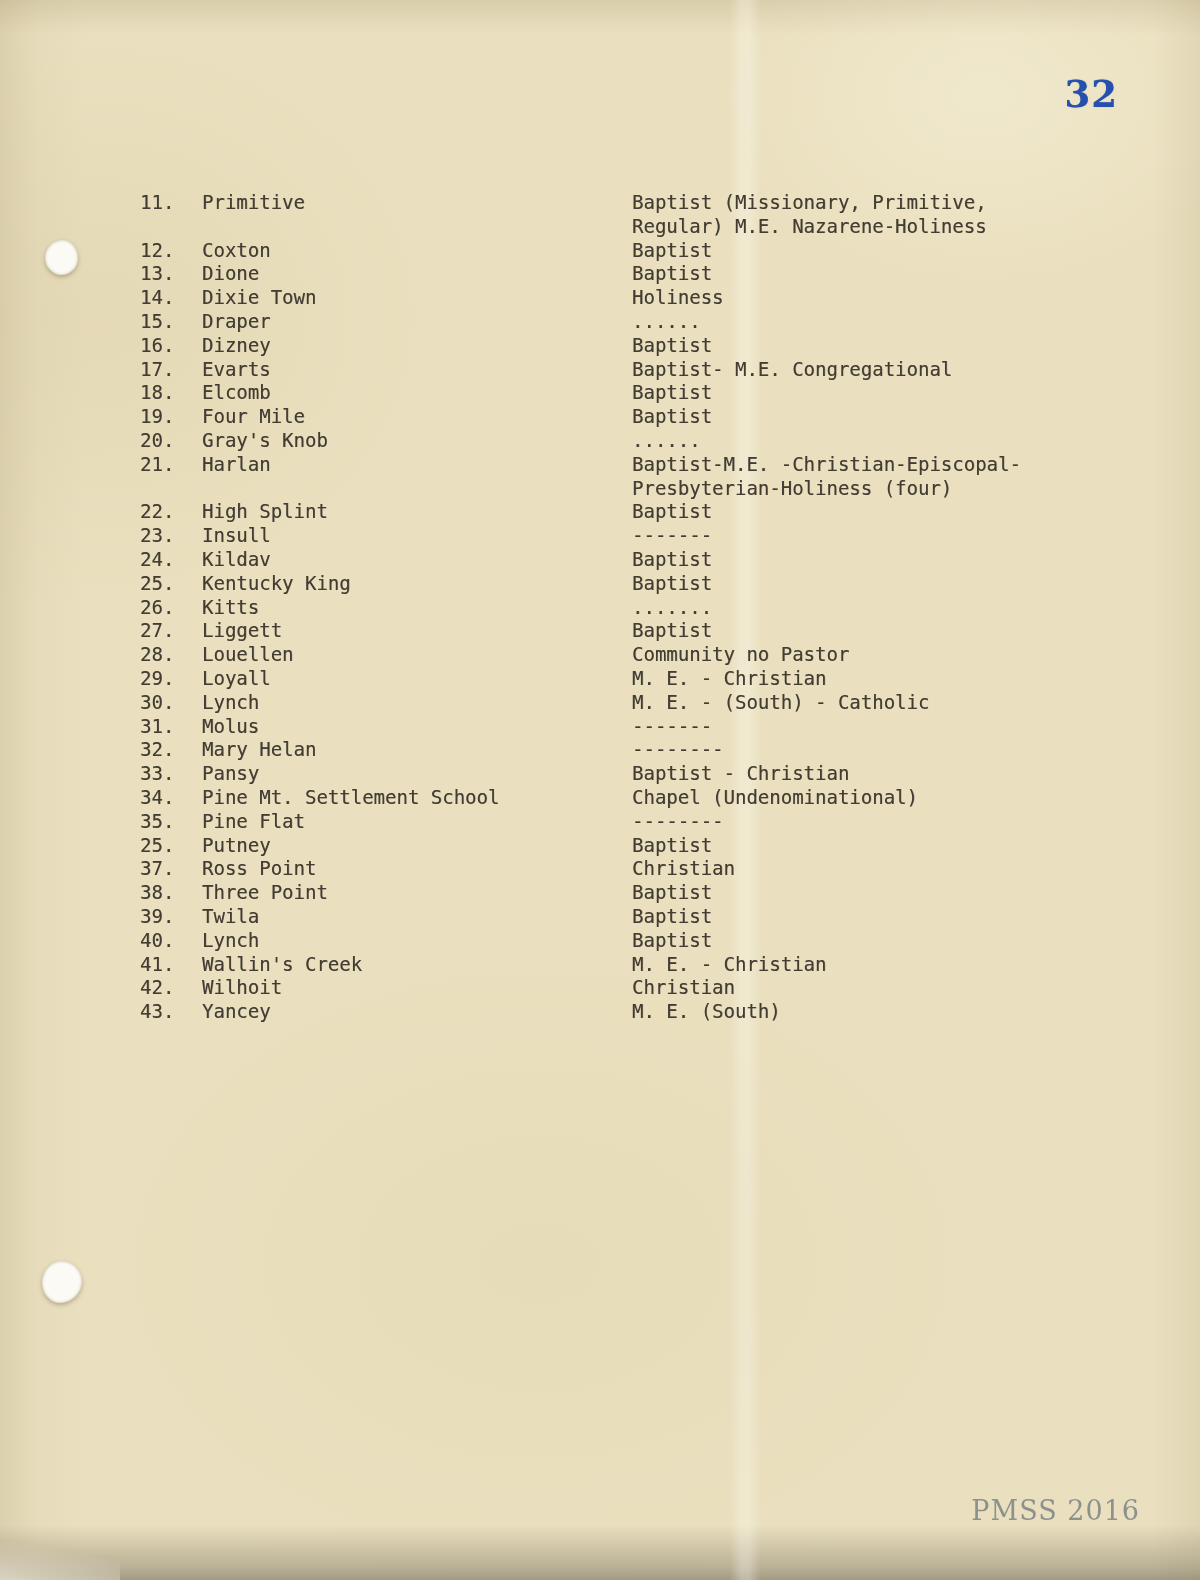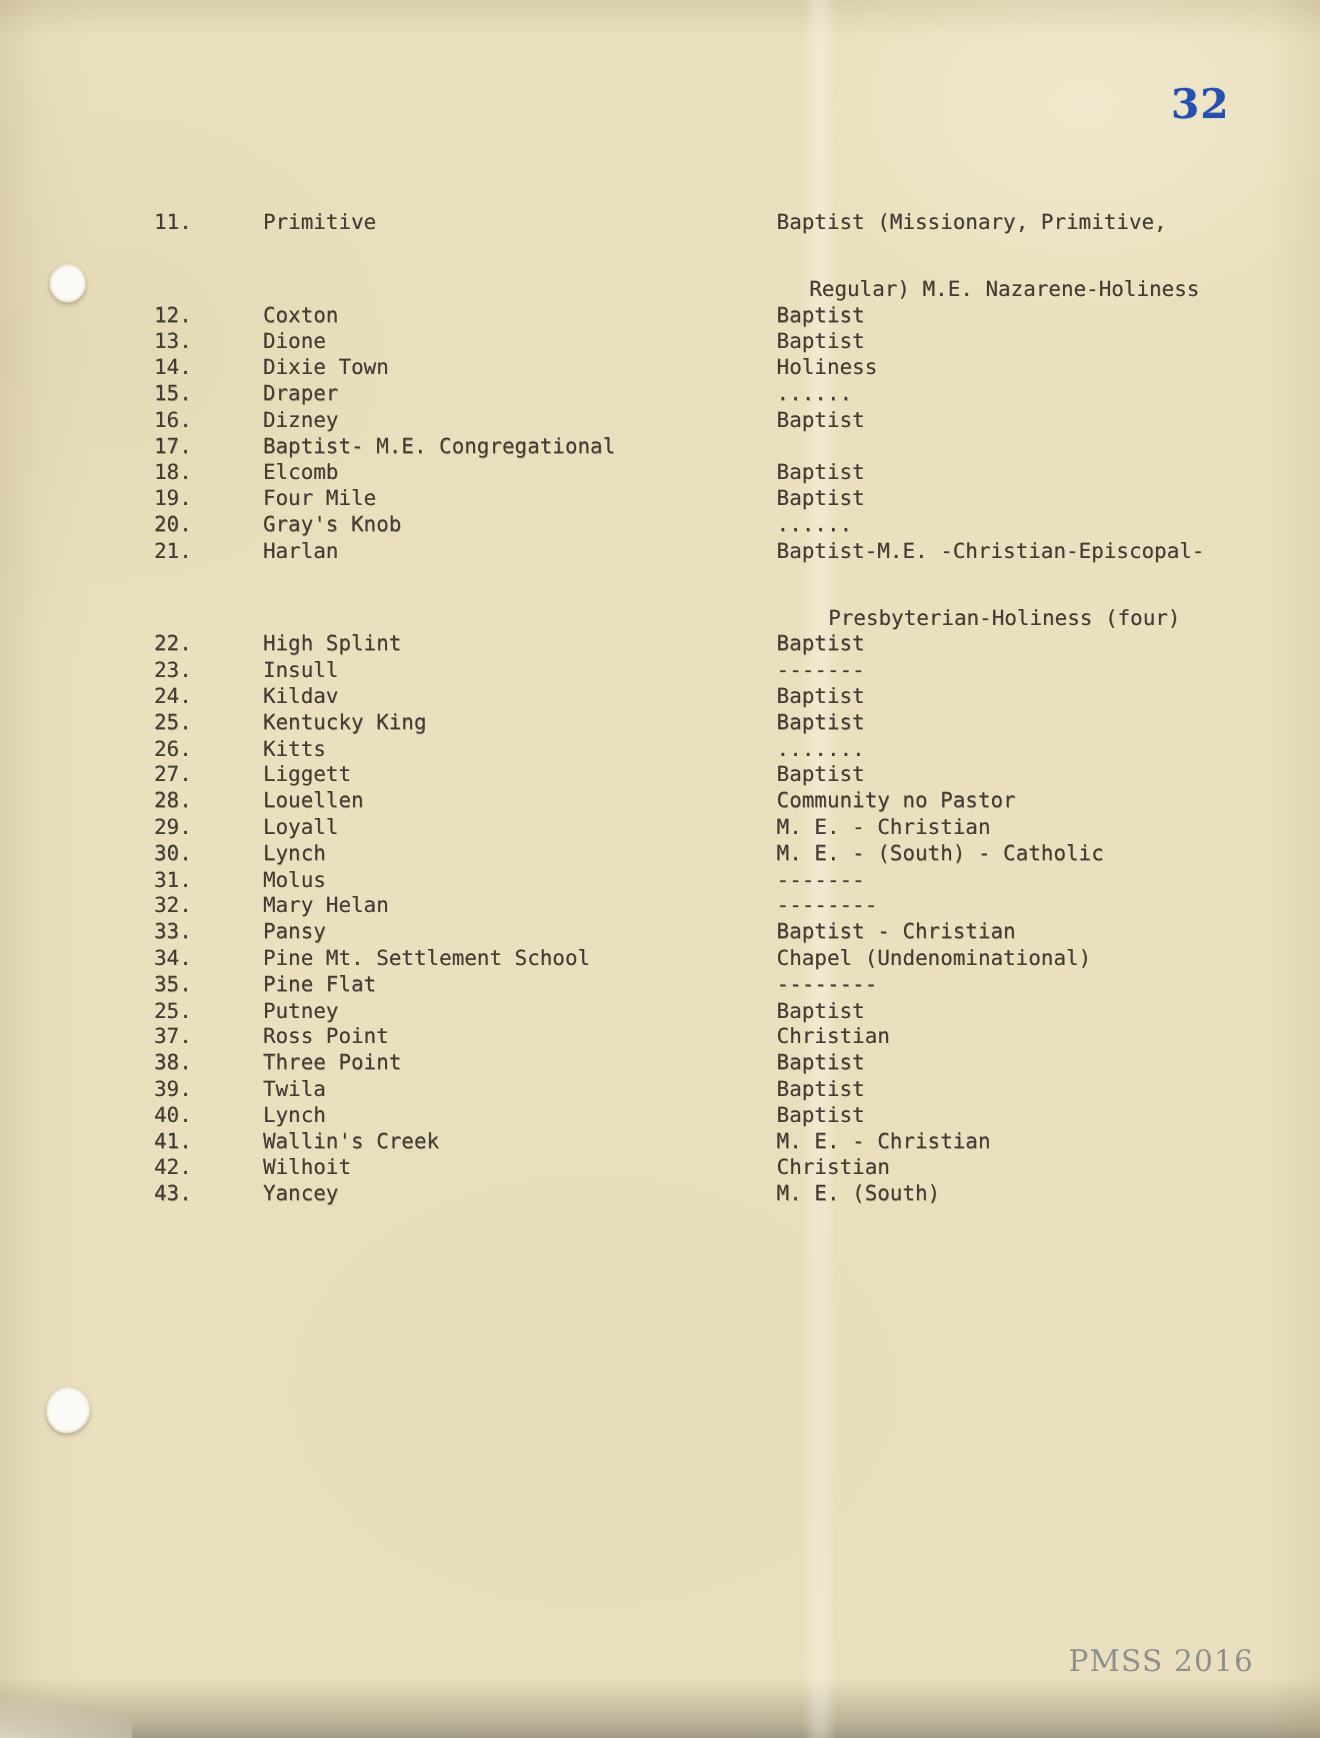--- a/index.html
+++ b/index.html
@@ -86,26 +86,24 @@
     color: #423c33;
     font-size: 19px;
     line-height: 23.8px;
     text-shadow: 0.4px 0.4px 0.6px rgba(62,55,45,0.45);
   }
 
   .row {
     display: grid;
     grid-template-columns: 62px 430px auto;
     align-items: baseline;
-    gap: 37px;
   }
 
   .row .denom-cont {
     grid-column: 3;
-    text-align: center;
   }
   .row .denom-cont:empty { display: none; }
 
   .watermark {
     position: absolute;
     right: 60px;
     bottom: 54px;
     font-family: "DejaVu Serif", "Liberation Serif", serif;
     font-size: 27px;
     color: rgba(98,108,120,0.68);
@@ -160,20 +158,21 @@
 
   <div class="row">
     <span class="num">16.</span>
     <span class="name">Dizney</span>
     <span class="denom">Baptist</span>
 
   </div>
 
   <div class="row">
     <span class="num">17.</span>
+    <span class="name">Evarts</span>
     <span class="denom">Baptist- M.E. Congregational</span>
 
   </div>
 
   <div class="row">
     <span class="num">18.</span>
     <span class="name">Elcomb</span>
     <span class="denom">Baptist</span>
 
   </div>

